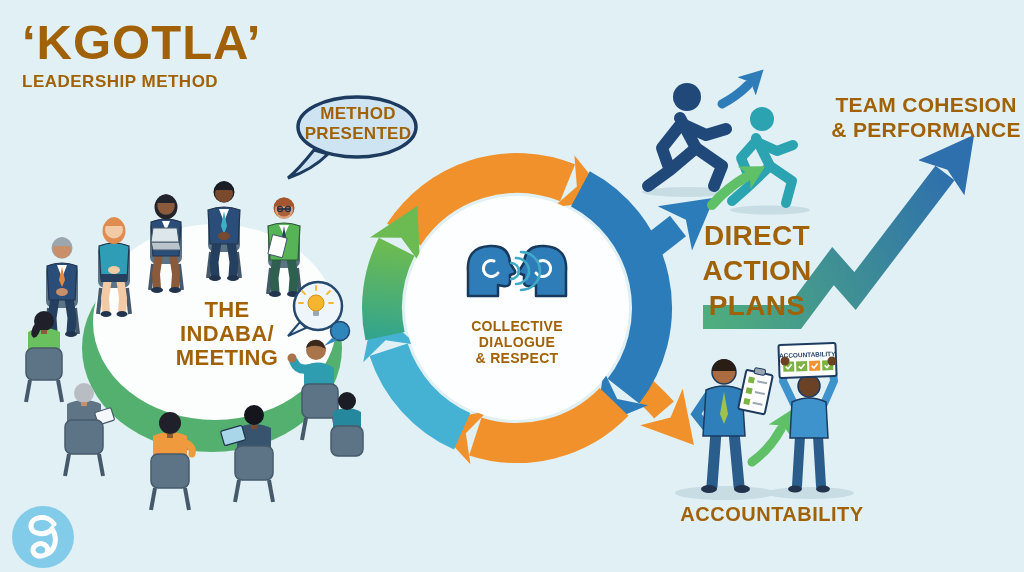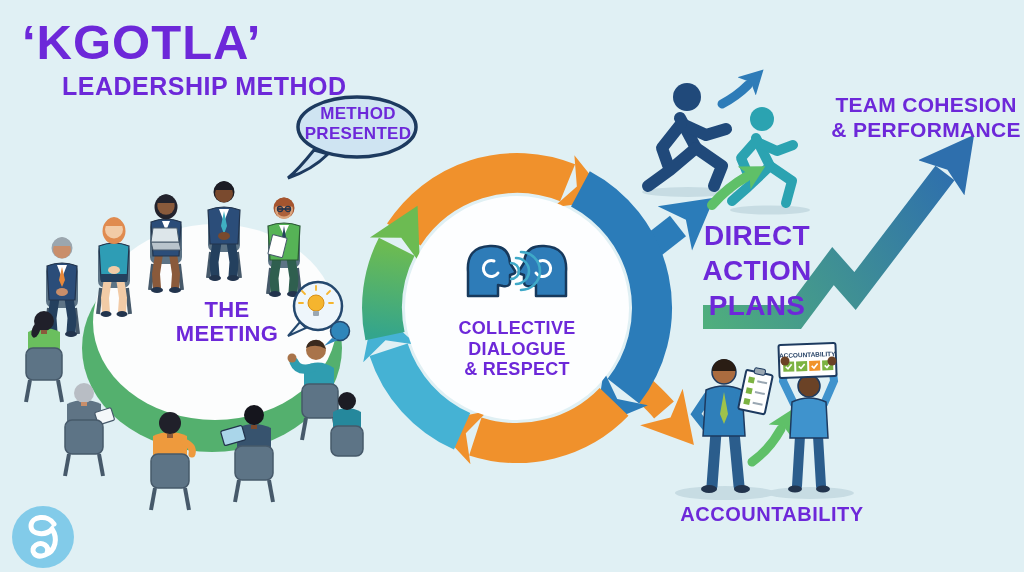--- a/index.html
+++ b/index.html
@@ -3,30 +3,30 @@
 <meta charset="utf-8">
 <style>
   html,body{margin:0;padding:0;}
   #stage{
     position:relative;width:1024px;height:572px;overflow:hidden;
     background:#e0f0f4;
     font-family:"Liberation Sans",sans-serif;
   }
   #art{position:absolute;left:0;top:0;z-index:1;}
   .lbl{
-    position:absolute;z-index:2;color:#6d28d9;font-weight:bold;
+    position:absolute;z-index:2;color:#a16207;font-weight:bold;
     text-align:center;line-height:1.08;letter-spacing:.3px;
     font-family:"Liberation Sans",sans-serif;
   }
   .title-wrap{left:22px;top:16px;text-align:left;}
   .title-main{font-size:49px;letter-spacing:1px;}
-  .title-sub{font-size:25px;margin-top:4px;letter-spacing:.5px;margin-left:40px;}
+  .title-sub{font-size:17px;margin-top:4px;letter-spacing:.5px;}
   .ideas{left:297px;top:104px;width:122px;font-size:17px;line-height:1.2;}
   .indaba{left:157px;top:298px;width:140px;font-size:22px;}
-  .dialogue{left:432px;top:318px;width:170px;font-size:18px;line-height:1.15;}
+  .dialogue{left:432px;top:318px;width:170px;font-size:14px;line-height:1.15;}
   .action{left:697px;top:218px;width:120px;font-size:28px;line-height:1.25;}
   .cohesion{left:828px;top:92px;width:196px;font-size:21px;line-height:1.2;}
   .accountability{left:672px;top:504px;width:200px;font-size:20px;letter-spacing:.5px;}
 </style>
 </head>
 <body>
 
 <div id="stage">
 
 <svg id="art" width="1024" height="572" viewBox="0 0 1024 572">
@@ -362,20 +362,21 @@
     <div class="title-sub">LEADERSHIP METHOD</div>
   </div>
 
   <div class="lbl ideas">
     <div>METHOD</div>
     <div>PRESENTED</div>
   </div>
 
   <div class="lbl indaba">
     <div>THE</div>
+    <div>INDABA/</div>
     <div>MEETING</div>
   </div>
 
   <div class="lbl dialogue">
     <div>COLLECTIVE</div>
     <div>DIALOGUE</div>
     <div>&amp; RESPECT</div>
   </div>
 
   <div class="lbl action">

